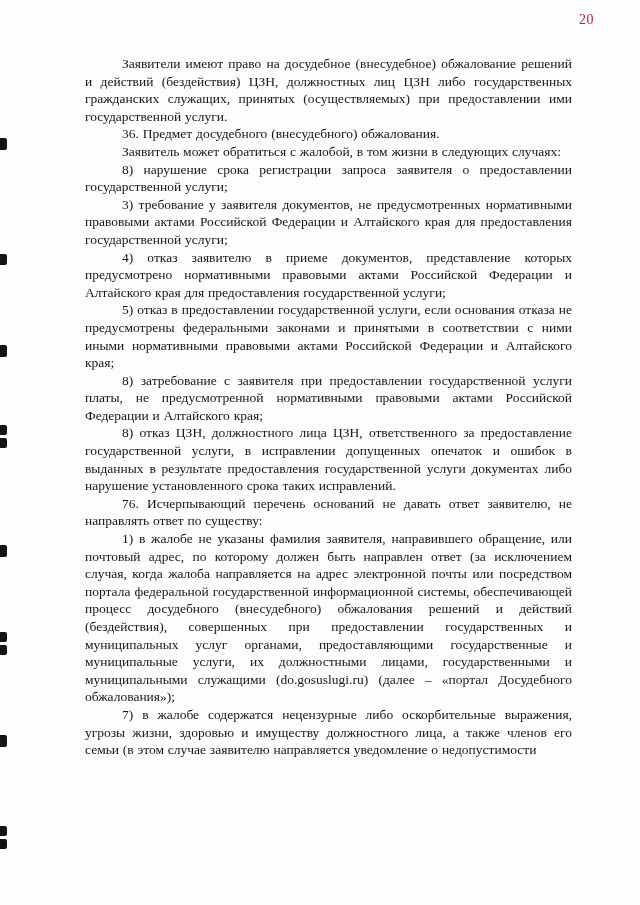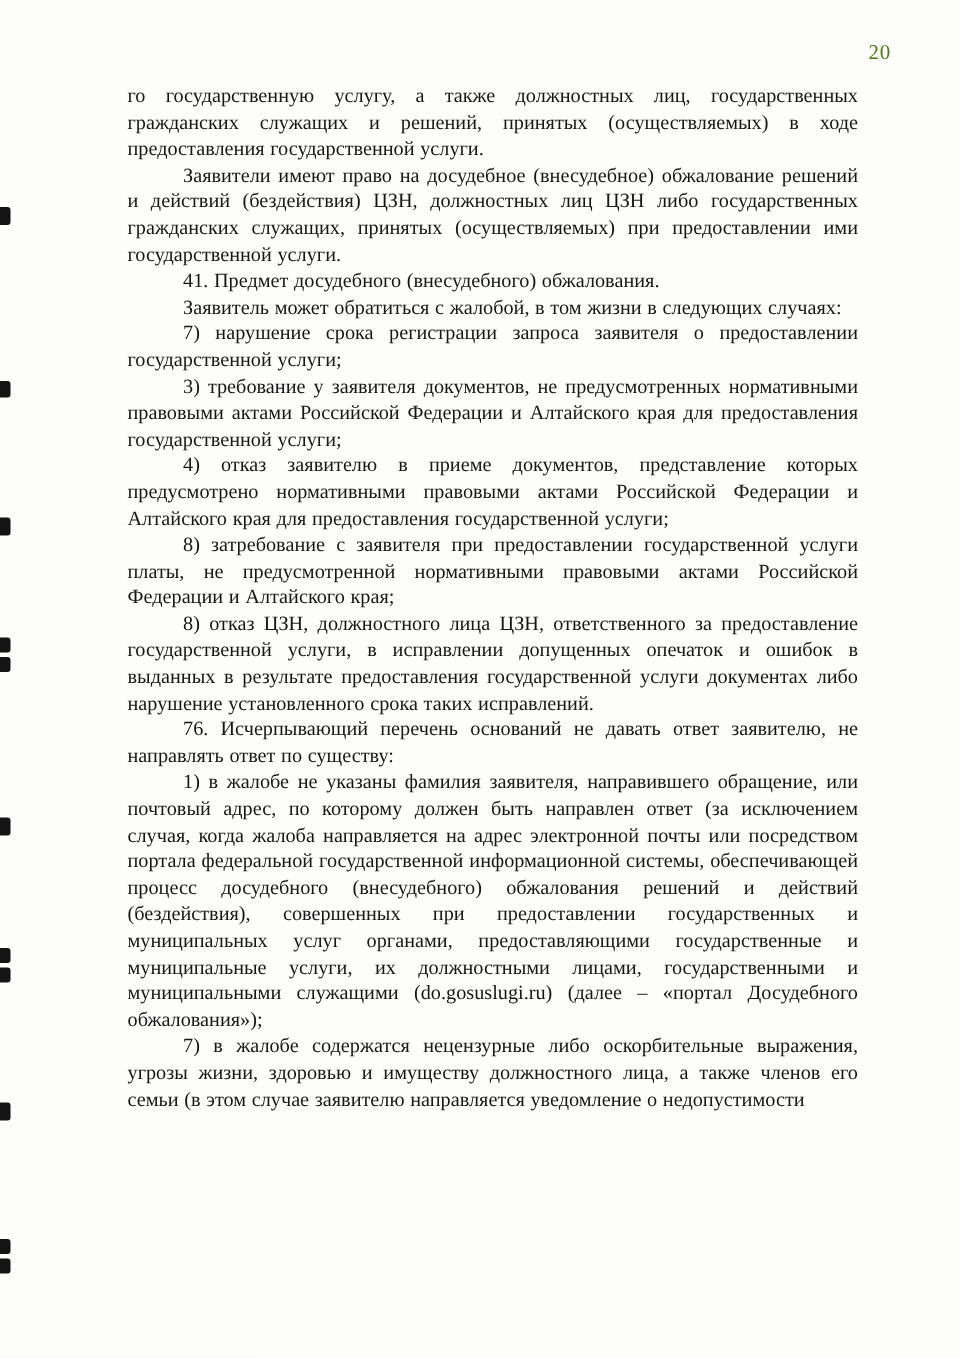--- a/index.html
+++ b/index.html
@@ -10,24 +10,24 @@
     position: relative;
     overflow: hidden;
   }
   .page {
     position: absolute;
     inset: 0;
     background: #fdfdfc;
   }
   .page-number {
     position: absolute;
-    top: 28px;
+    top: 12px;
     right: 46px;
     font-size: 14px;
-    color: #4d7c0f;
+    color: #be185d;
     letter-spacing: 0.5px;
   }
   .body-text {
     position: absolute;
     left: 85px;
     top: 55px;
     width: 487px;
     color: #161616;
     font-size: 13.5px;
     line-height: 17.6px;
@@ -57,27 +57,27 @@
   .m11 { top: 839px; height: 10px; }
 </style>
 </head>
 <body>
 
 <div class="page">
 
   <div class="page-number">20</div>
 
   <div class="body-text">
-    <p class="para no-indent">го государственную услугу, а также должностных лиц, государственных гражданских служащих и решений, принятых (осуществляемых) в ходе предоставления государственной услуги.</p>
     <p class="para">Заявители имеют право на досудебное (внесудебное) обжалование решений и действий (бездействия) ЦЗН, должностных лиц ЦЗН либо государственных гражданских служащих, принятых (осуществляемых) при предоставлении ими государственной услуги.</p>
-    <p class="para">41. Предмет досудебного (внесудебного) обжалования.</p>
+    <p class="para">36. Предмет досудебного (внесудебного) обжалования.</p>
     <p class="para">Заявитель может обратиться с жалобой, в том жизни в следующих случаях:</p>
-    <p class="para">7) нарушение срока регистрации запроса заявителя о предоставлении государственной услуги;</p>
+    <p class="para">8) нарушение срока регистрации запроса заявителя о предоставлении государственной услуги;</p>
     <p class="para">3) требование у заявителя документов, не предусмотренных нормативными правовыми актами Российской Федерации и Алтайского края для предоставления государственной услуги;</p>
     <p class="para">4) отказ заявителю в приеме документов, представление которых предусмотрено нормативными правовыми актами Российской Федерации и Алтайского края для предоставления государственной услуги;</p>
+    <p class="para">5) отказ в предоставлении государственной услуги, если основания отказа не предусмотрены федеральными законами и принятыми в соответствии с ними иными нормативными правовыми актами Российской Федерации и Алтайского края;</p>
     <p class="para">8) затребование с заявителя при предоставлении государственной услуги платы, не предусмотренной нормативными правовыми актами Российской Федерации и Алтайского края;</p>
     <p class="para">8) отказ ЦЗН, должностного лица ЦЗН, ответственного за предоставление государственной услуги, в исправлении допущенных опечаток и ошибок в выданных в результате предоставления государственной услуги документах либо нарушение установленного срока таких исправлений.</p>
     <p class="para">76. Исчерпывающий перечень оснований не давать ответ заявителю, не направлять ответ по существу:</p>
     <p class="para">1) в жалобе не указаны фамилия заявителя, направившего обращение, или почтовый адрес, по которому должен быть направлен ответ (за исключением случая, когда жалоба направляется на адрес электронной почты или посредством портала федеральной государственной информационной системы, обеспечивающей процесс досудебного (внесудебного) обжалования решений и действий (бездействия), совершенных при предоставлении государственных и муниципальных услуг органами, предоставляющими государственные и муниципальные услуги, их должностными лицами, государственными и муниципальными служащими (do.gosuslugi.ru) (далее – «портал Досудебного обжалования»);</p>
     <p class="para">7) в жалобе содержатся нецензурные либо оскорбительные выражения, угрозы жизни, здоровью и имуществу должностного лица, а также членов его семьи (в этом случае заявителю направляется уведомление о недопустимости</p>
   </div>
 
   <div class="scan-mark m1"></div>
   <div class="scan-mark m2"></div>
   <div class="scan-mark m3"></div>

